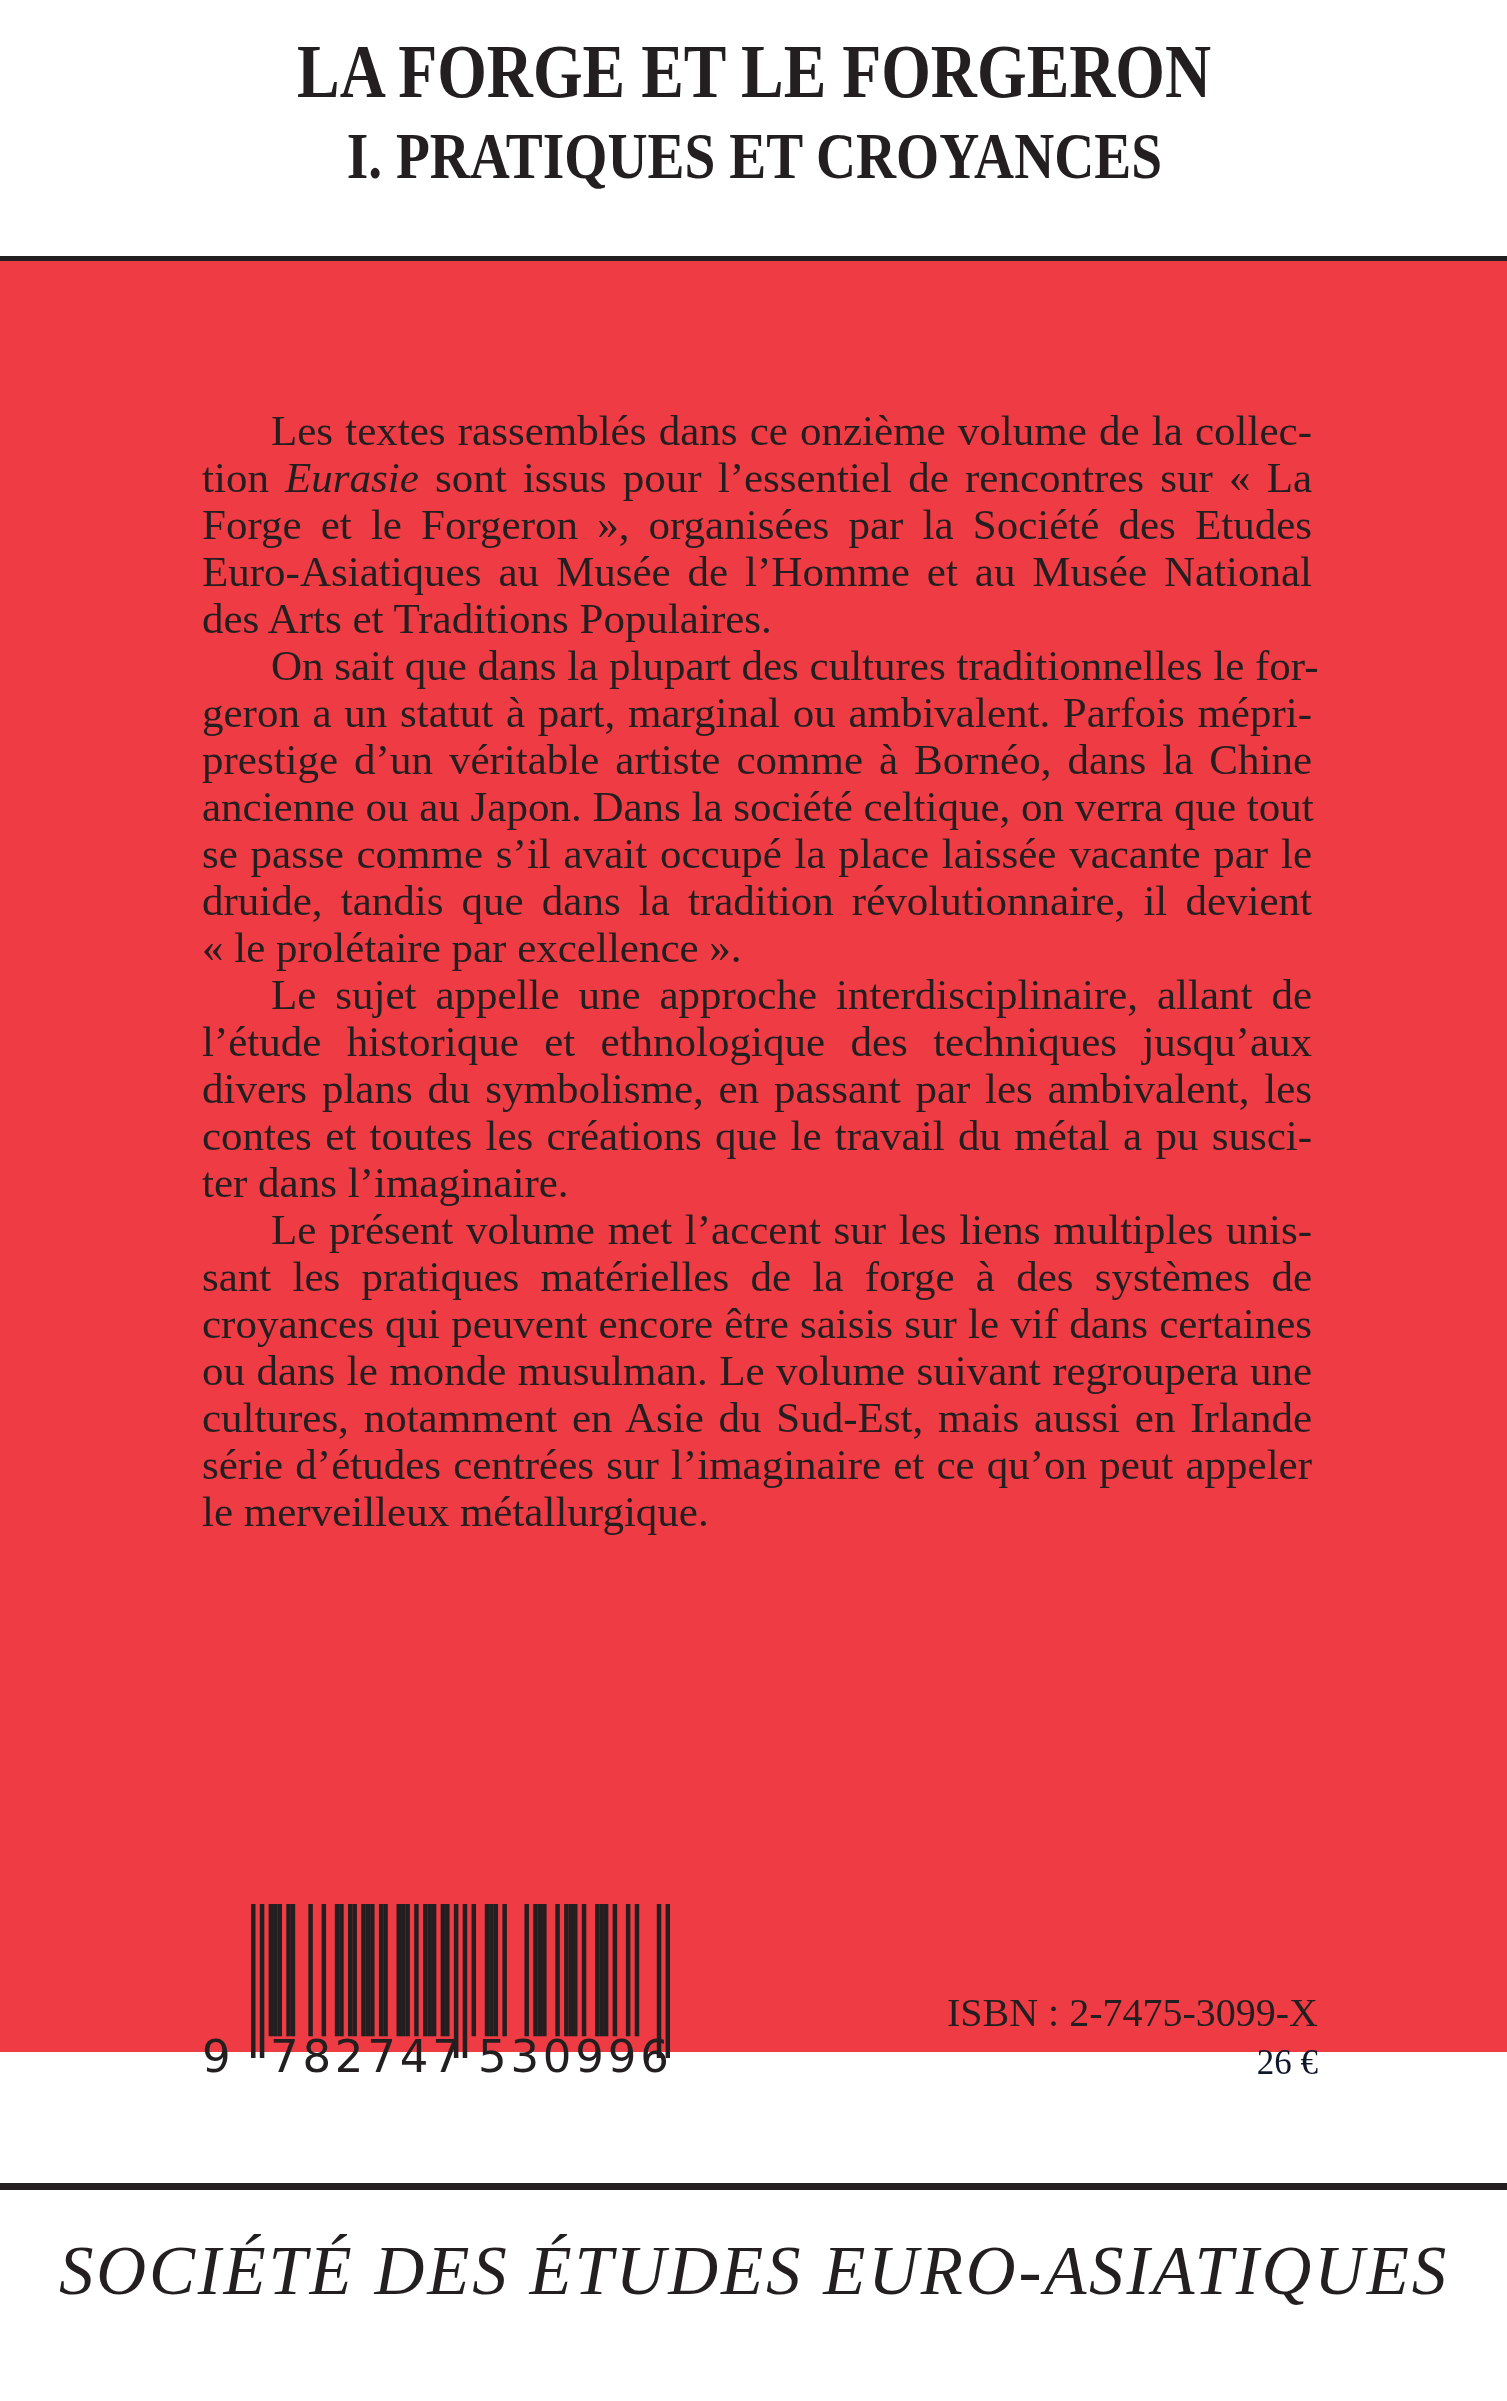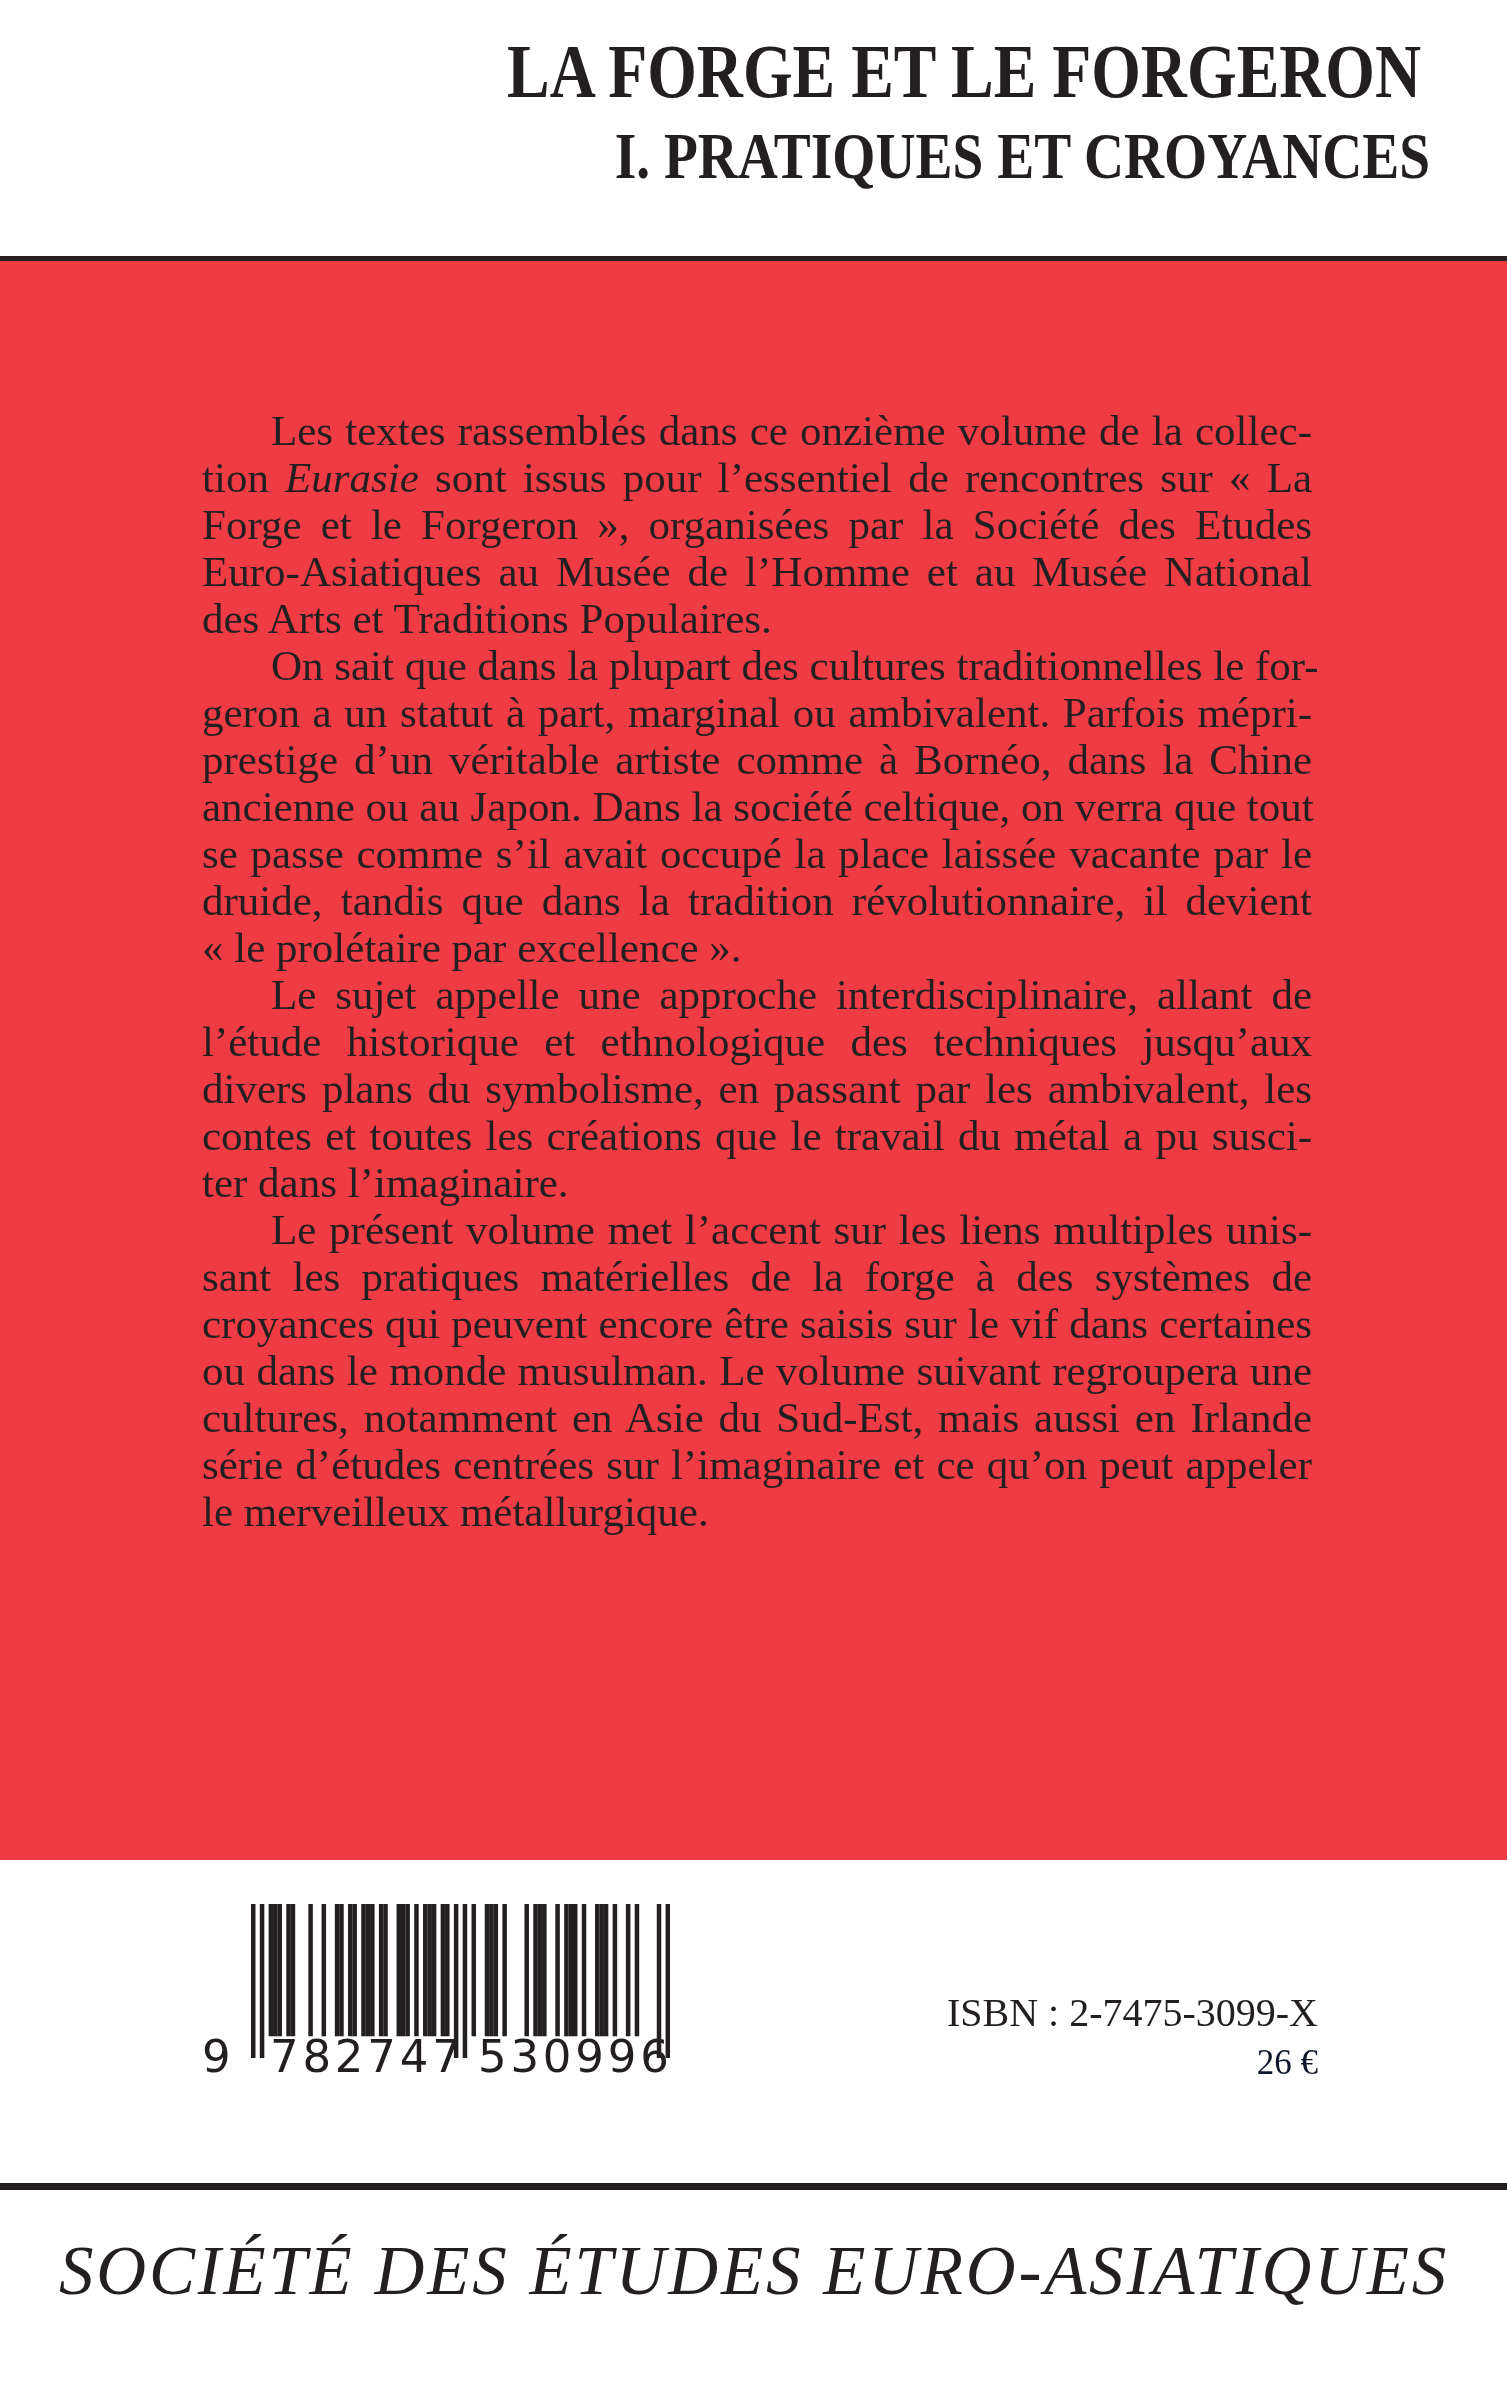--- a/index.html
+++ b/index.html
@@ -3,28 +3,28 @@
 <meta charset="utf-8">
 <style>
   html, body { margin: 0; padding: 0; }
   body {
     width: 1508px; height: 2402px; position: relative; overflow: hidden;
     background: #ffffff; color: #231f20;
     font-family: "Liberation Serif", "DejaVu Serif", serif;
   }
   .header { position: absolute; left: 0; top: 0; width: 1508px; height: 256px; background: #ffffff; }
   .title-line {
-    position: absolute; left: 0; width: 1508px; text-align: right;
+    position: absolute; left: 0; width: 1508px; text-align: center;
     font-weight: bold; white-space: nowrap; line-height: 1;
   }
   .title-line span { display: inline-block; transform: scaleX(0.84); transform-origin: center; }
   .title-1 { top: 33px; font-size: 76px; }
   .title-2 { top: 123px; font-size: 66px; }
   .rule-top { position: absolute; left: 0; top: 256px; width: 1508px; height: 5.7px; background: #231f20; }
-  .panel { position: absolute; left: 0; top: 261px; width: 1508px; height: 1599px; background: #ef3b44; }
+  .panel { position: absolute; left: 0; top: 261px; width: 1508px; height: 1791px; background: #ef3b44; }
   .rule-bottom { position: absolute; left: 0; top: 2183px; width: 1508px; height: 6.6px; background: #231f20; }
   .footer { position: absolute; left: 0; top: 2190px; width: 1508px; height: 212px; background: #ffffff; border-radius: 17px; }
   .footer-text {
     position: absolute; left: 0; top: 47px; width: 1508px; text-align: center;
     font-style: italic; font-size: 69px; letter-spacing: 2.8px; white-space: nowrap; line-height: 1;
   }
   .body-text {
     position: absolute; left: 202px; top: 146px; width: 1110px;
     font-size: 43px; line-height: 47px; color: #231f20;
   }

